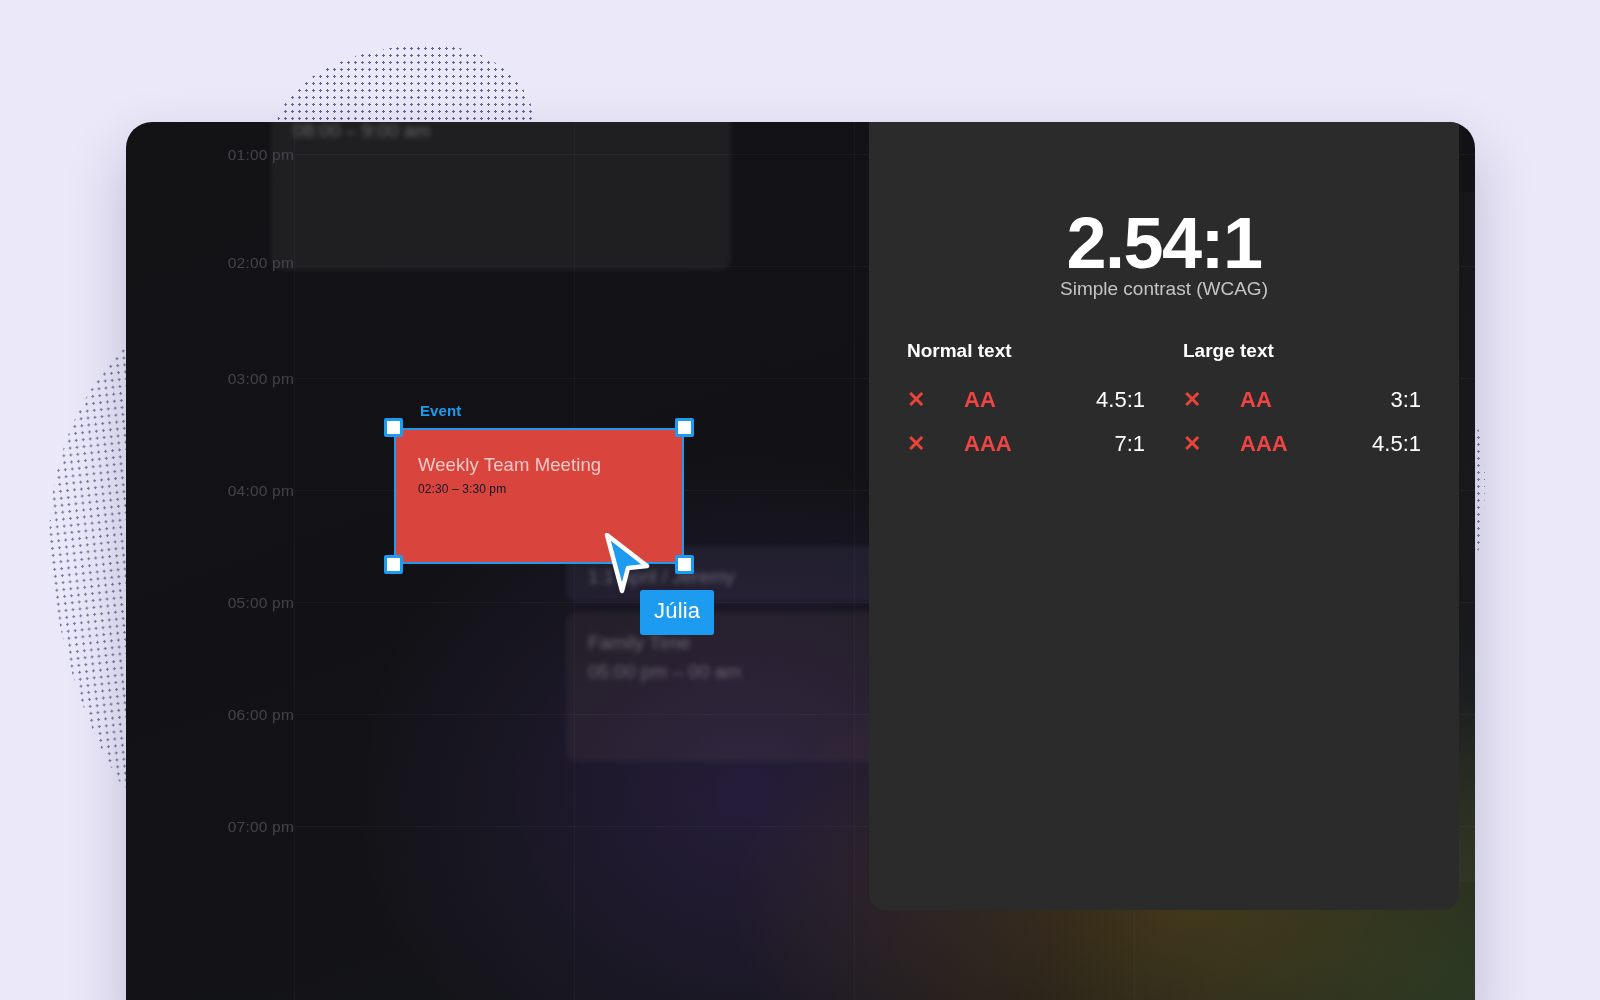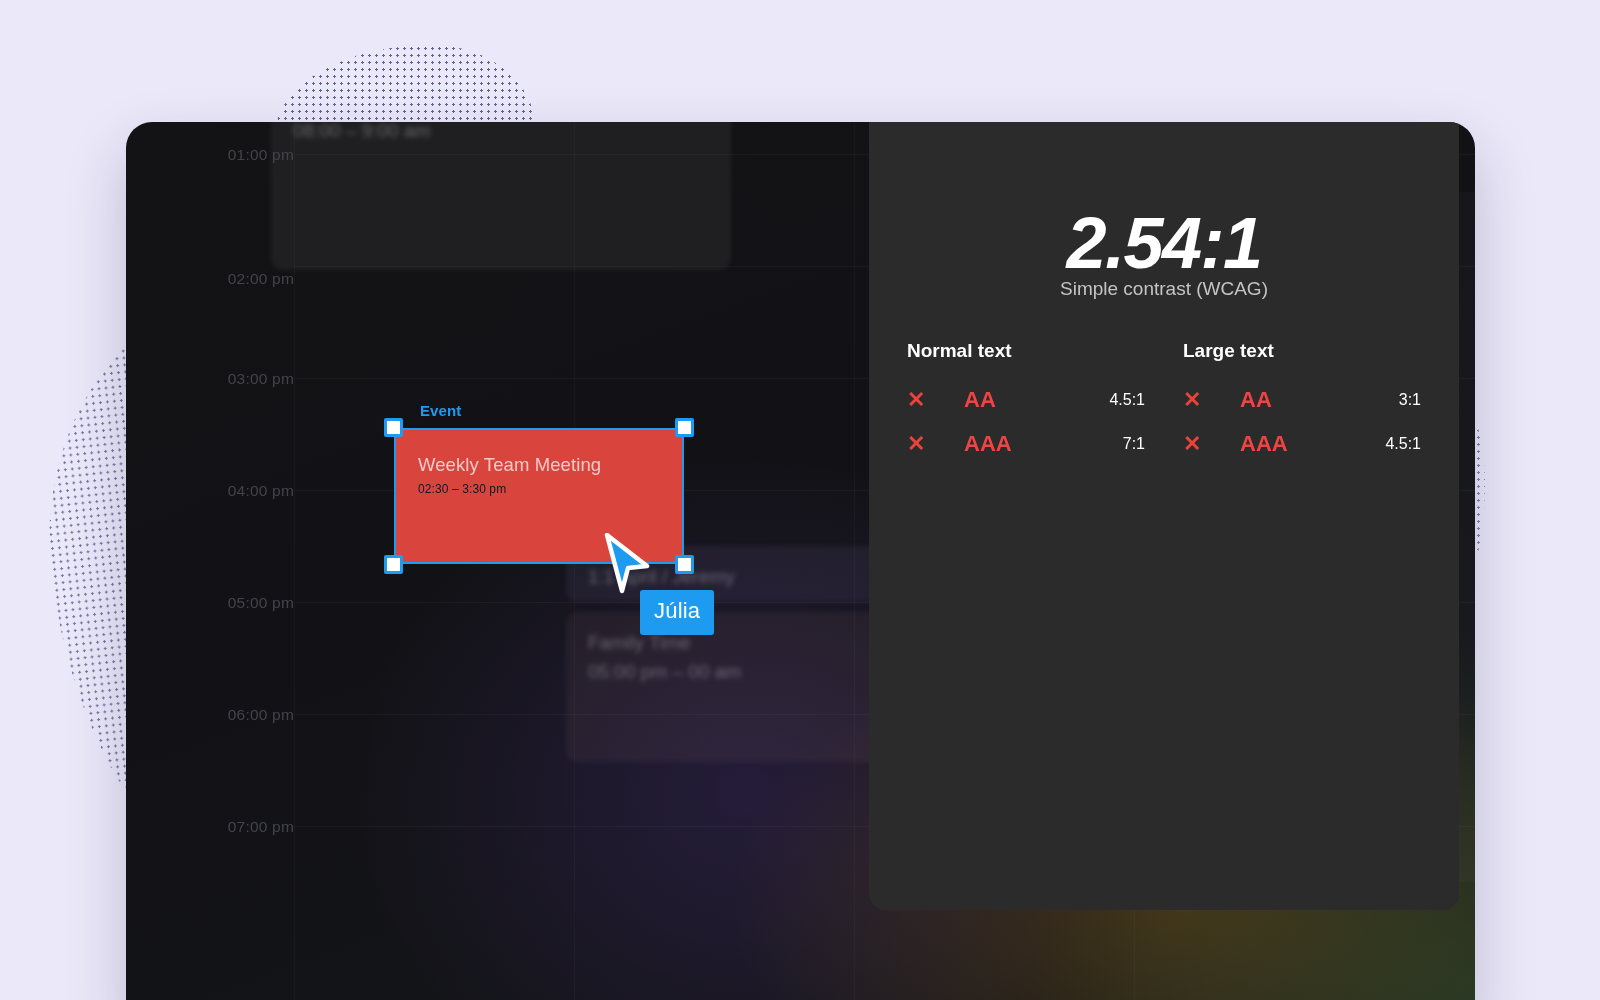--- a/index.html
+++ b/index.html
@@ -146,41 +146,41 @@
   #contrast-panel {
     position: absolute;
     left: 743px; top: 0; width: 590px; height: 788px;
     background: #2b2b2b;
     border-radius: 0 0 16px 16px;
     padding: 0 38px;
   }
   #ratio-value {
     text-align: center; color: #fff;
     font-size: 72px; font-weight: 700; letter-spacing: -1.5px;
-    margin-top: 88px; line-height: .92; font-style: italic;
+    margin-top: 88px; line-height: .92;
   }
   #ratio-caption {
     text-align: center; color: #c4c4c4; font-size: 19px; margin-top: 2px;
   }
 
   #wcag-grid {
     display: grid; grid-template-columns: 1fr 1fr;
     column-gap: 38px; margin-top: 40px;
   }
   .wcag-col-title {
     color: #fff; font-size: 19px; font-weight: 700; margin-bottom: 16px;
   }
   .wcag-row {
     display: flex; align-items: center; height: 44px;
   }
   .wcag-x {
     color: #e8443c; font-size: 22px; font-weight: 700; width: 30px; flex: 0 0 30px;
   }
   .wcag-level { color: #ef4444; font-size: 22px; font-weight: 700; flex: 1; margin-left: 27px; }
-  .wcag-req   { color: #fff; font-size: 16px; font-weight: 400; text-align: right; }
+  .wcag-req   { color: #fff; font-size: 22px; font-weight: 400; text-align: right; }
 </style>
 </head>
 <body>
 
 <div class="halftone" id="blob-left"></div>
 <div class="halftone" id="blob-top"></div>
 <div class="halftone" id="blob-right"></div>
 
 <div id="app-window">
 
@@ -204,21 +204,21 @@
   <div class="ghost-event" id="ghost-mid">
     <span>1:1 April / Jeremy</span>
   </div>
   <div class="ghost-event" id="ghost-bot">
     <div>Family Time</div>
     <div>05:00 pm – 00 am</div>
   </div>
 
   <div id="time-gutter">
     <div class="time-label" style="top:24px">01:00 pm</div>
-    <div class="time-label" style="top:148px">02:00 pm</div>
+    <div class="time-label" style="top:132px">02:00 pm</div>
     <div class="time-label" style="top:248px">03:00 pm</div>
     <div class="time-label" style="top:360px">04:00 pm</div>
     <div class="time-label" style="top:472px">05:00 pm</div>
     <div class="time-label" style="top:584px">06:00 pm</div>
     <div class="time-label" style="top:696px">07:00 pm</div>
   </div>
 
   <div id="event-wrap">
     <div id="event-tag">Event</div>
     <div id="event-box">

